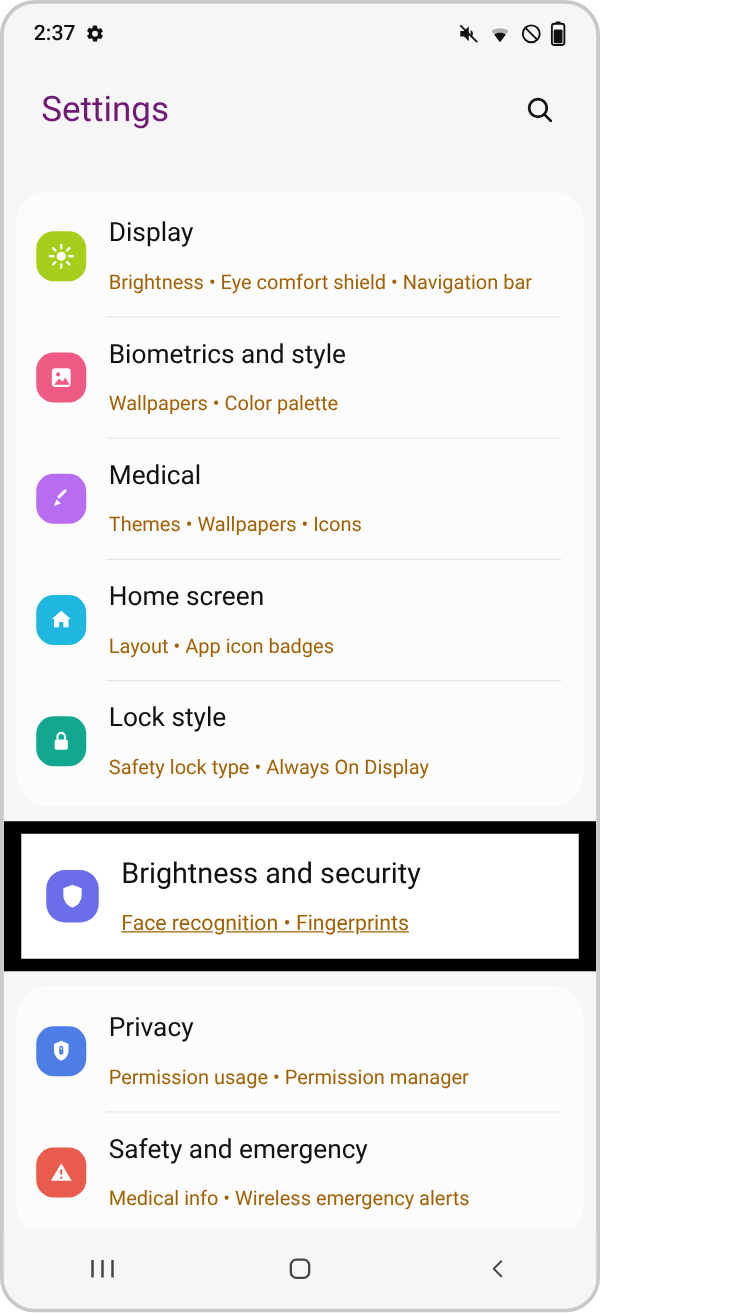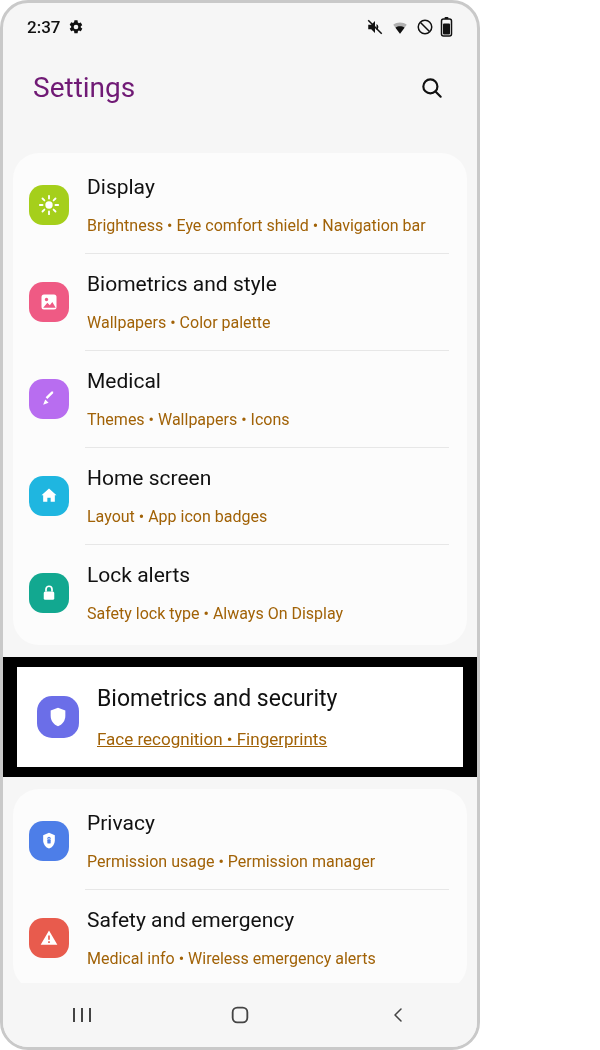--- a/index.html
+++ b/index.html
@@ -199,35 +199,35 @@
       <div class="row-divider"></div>
 
       <div class="row">
         <div class="icon-badge bg-teal">
           <svg width="18" height="20" viewBox="0 0 24 24">
               <rect x="5" y="10" width="14" height="11" rx="2" fill="#fff"></rect>
               <path d="M8 10V7a4 4 0 0 1 8 0v3" fill="none" stroke="#fff" stroke-width="2.3"></path>
             </svg>
         </div>
         <div class="row-text">
-          <span class="row-title">Lock alerts</span>
+          <span class="row-title">Lock style</span>
           <span class="row-sub">Safety lock type  •  Always On Display</span>
         </div>
       </div>
     </div>
 
     <div class="callout-wrap">
       <div class="callout-inner">
         <div class="icon-badge bg-indigo">
           <svg width="22" height="24" viewBox="0 0 24 24">
               <path fill="#fff" d="M12 2 4 5v6c0 5 3.4 9.7 8 11 4.6-1.3 8-6 8-11V5l-8-3Z"></path>
             </svg>
         </div>
         <div class="row-text">
-          <span class="row-title">Biometrics and security</span>
+          <span class="row-title">Brightness and security</span>
           <span class="row-sub">Face recognition  •  Fingerprints</span>
         </div>
       </div>
     </div>
 
     <div class="card">
       <div class="row">
         <div class="icon-badge bg-blue">
           <svg width="20" height="22" viewBox="0 0 24 24">
               <path fill="#fff" d="M12 2 5 5v6c0 4.6 3 8.9 7 10 4-1.1 7-5.4 7-10V5l-7-3Z"></path>

